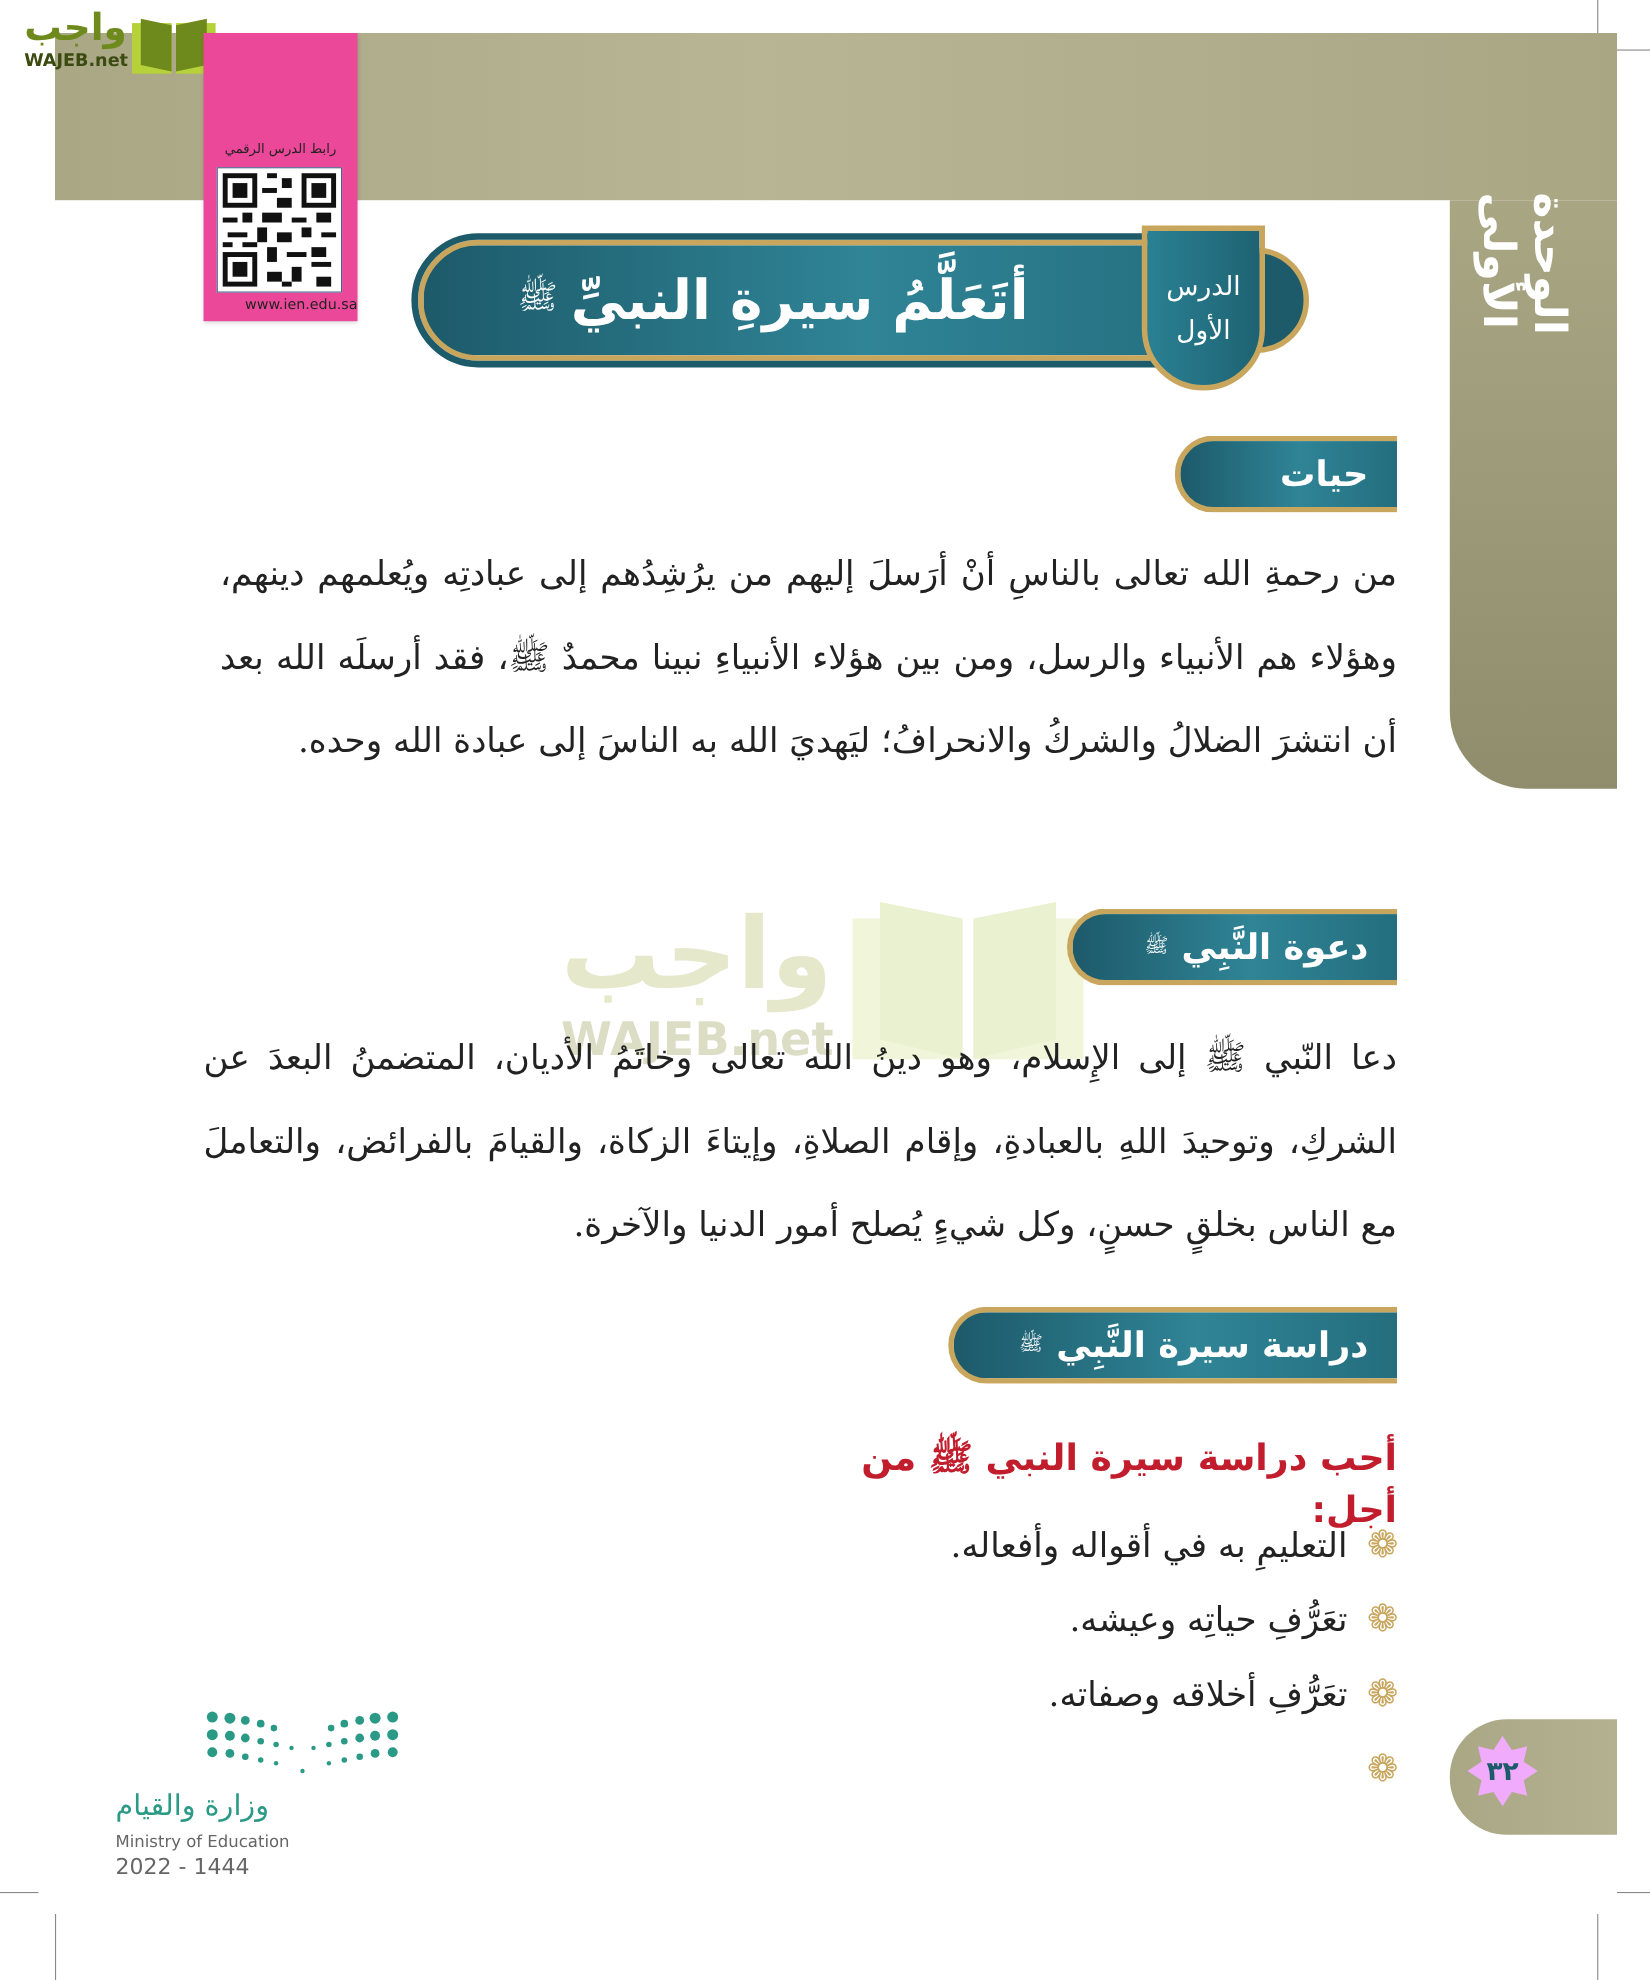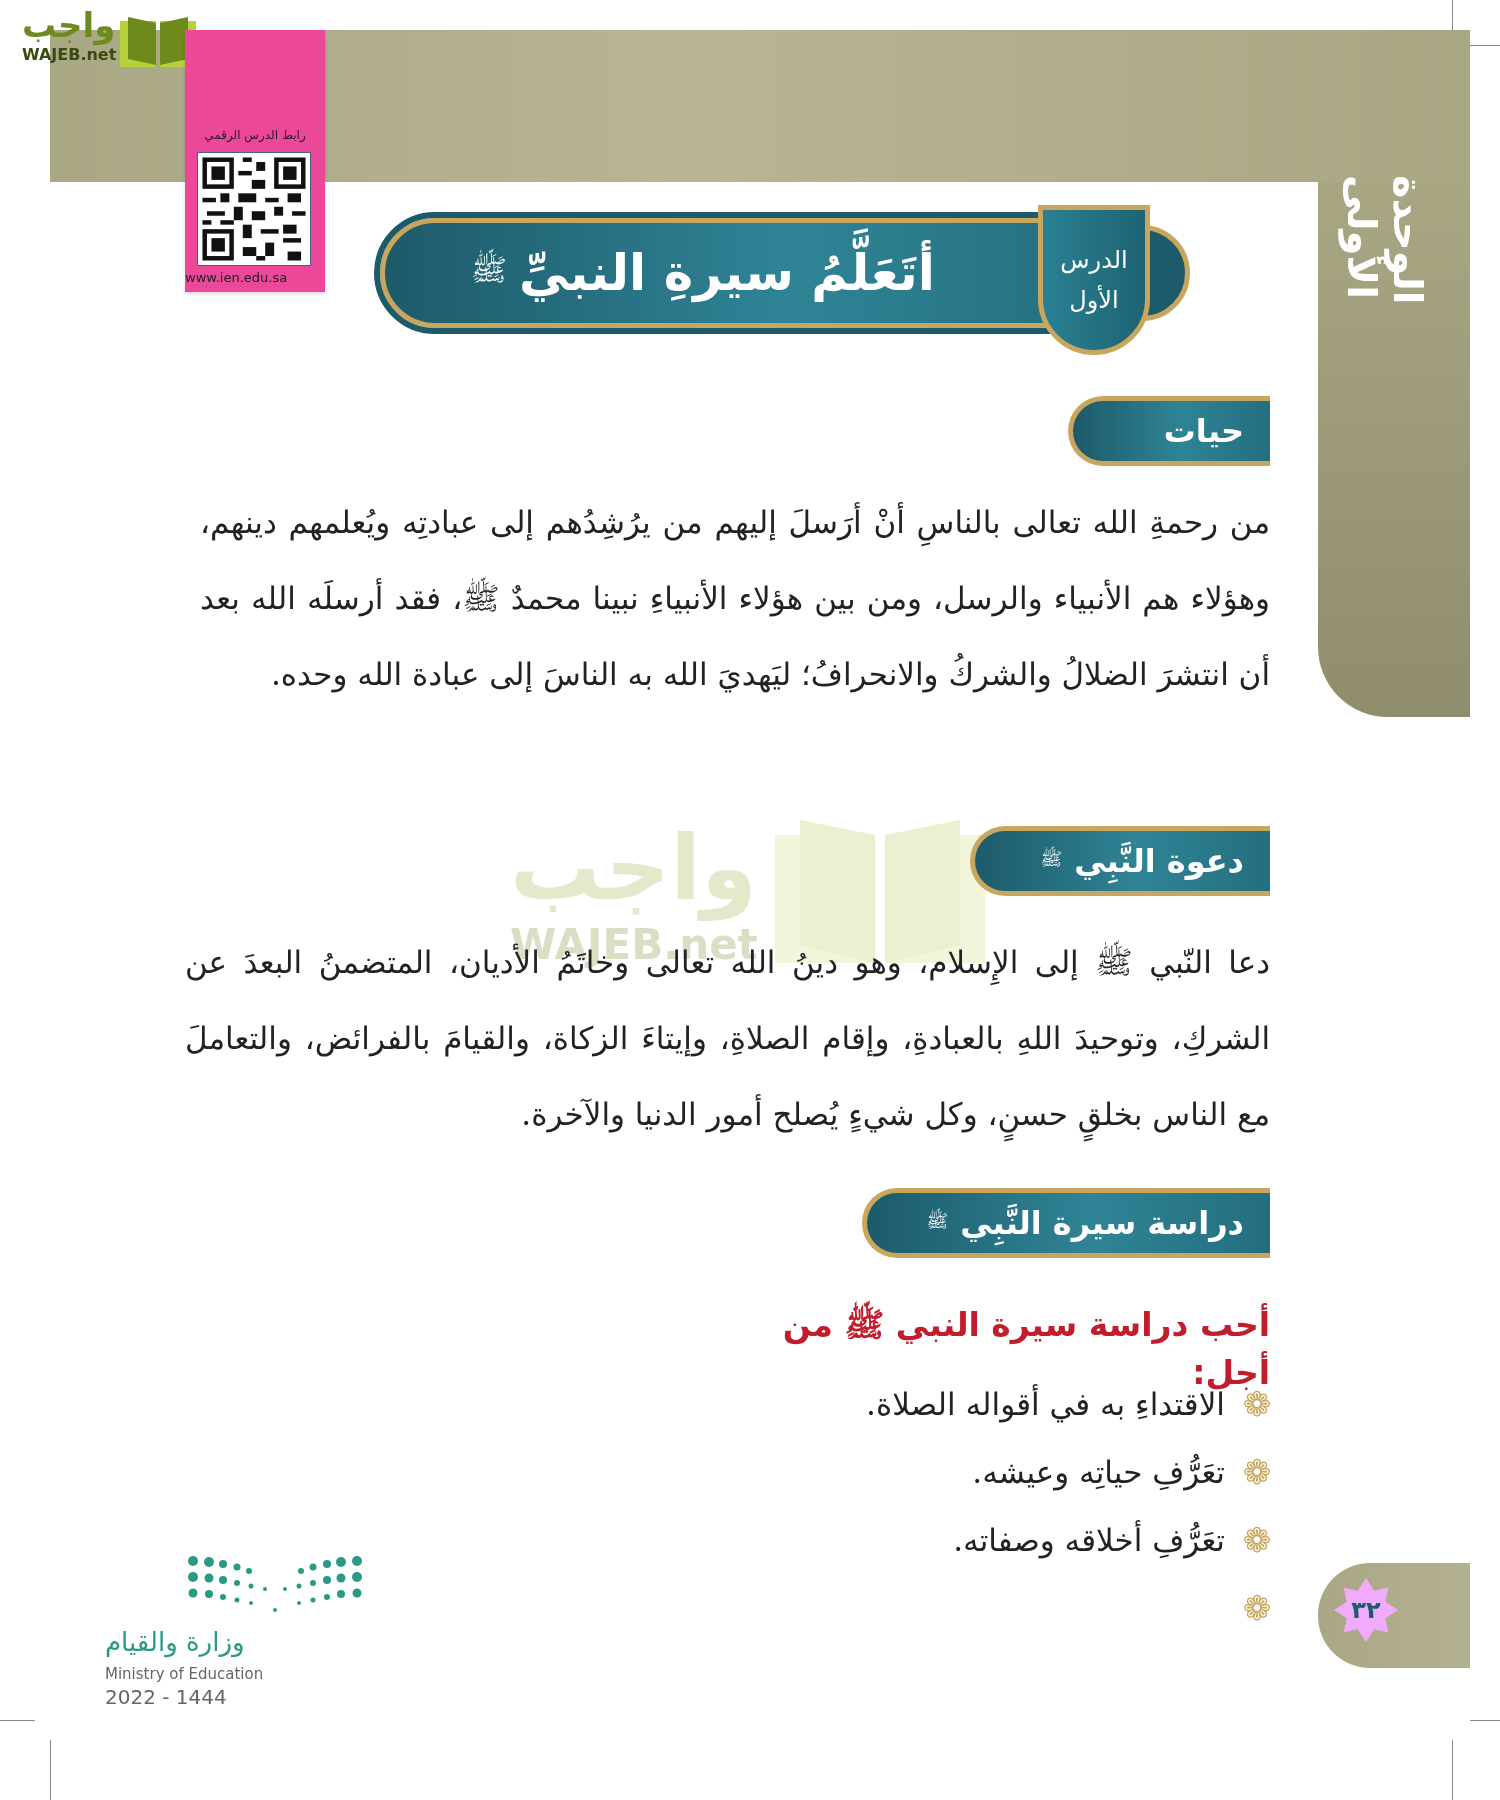--- a/index.html
+++ b/index.html
@@ -13,21 +13,21 @@
     background:linear-gradient(180deg,#a8a683 0%,#8f8d6c 100%); border-bottom-left-radius:70px; }
   #unit-label { left:1340px; top:175px; width:90px; height:260px; color:#fff; font-weight:bold;
     font-size:40px; writing-mode:vertical-rl; text-orientation:mixed; display:flex; align-items:center;
     justify-content:flex-start; }
   .crop-line { background:#888; }
   
   #qr-card { left:185px; top:30px; width:140px; height:262px; background:#ec4899;
     box-shadow:0 2px 4px rgba(0,0,0,0.15); }
   #qr-label { left:0; top:98px; width:140px; text-align:center; font-size:12px; color:#222; direction:rtl; }
   #qr-box { left:12px; top:122px; width:112px; height:112px; border:1.5px solid #4a5c8a; background:#fff; }
-  #qr-url { left:0; top:240px; width:140px; text-align:left; font-size:13px; color:#222; }
+  #qr-url { left:0; top:240px; width:140px; text-align:right; font-size:13px; color:#222; }
   
   .banner { background:linear-gradient(90deg,#1d5a6a 0%,#2f8496 55%,#246e7e 100%);
     color:#fff; font-weight:bold; direction:rtl; display:flex; align-items:center; justify-content:flex-start;
     border:5px solid #c9a65d; box-sizing:border-box; }
   #title-banner { left:380px; top:218px; width:740px; height:110px; border-radius:55px 0 0 55px; padding-right:180px;
     font-size:50px; outline:6px solid #1d5a6a; }
   #title-banner-cap { left:1095px; top:225px; width:95px; height:96px; border-radius:0 50px 50px 0;
     background:#1d5a6a; border:5px solid #c9a65d; box-sizing:border-box; }
   #lesson-tag { left:1038px; top:205px; width:112px; height:150px; background:linear-gradient(90deg,#2a8093,#1e6373);
     border:5px solid #c9a65d; box-sizing:border-box; border-radius:0 0 56px 56px; color:#fff; font-weight:normal;
@@ -172,21 +172,21 @@
 <div id="para2" class="abs para">دعا النّبي ﷺ إلى الإِسلام، وهو دينُ الله تعالى وخاتَمُ الأديان، المتضمنُ البعدَ عن الشركِ، وتوحيدَ اللهِ بالعبادةِ، وإقام الصلاةِ، وإيتاءَ الزكاة، والقيامَ بالفرائض، والتعاملَ مع الناس بخلقٍ حسنٍ، وكل شيءٍ يُصلح أمور الدنيا والآخرة.</div>
 
 <div id="sec3" class="abs banner sec-banner">
   <span>دراسة سيرة النَّبِي</span>
   <span class="pbuh">ﷺ</span>
 </div>
 <div id="list-heading" class="abs">أحب دراسة سيرة النبي ﷺ من أجل:</div>
 <ul id="bullets" class="abs">
   <li>
       <span class="flower">❁</span>
-      <span>الاقتداءِ به في أقواله الصلاة.</span>
+      <span>التعليمِ به في أقواله وأفعاله.</span>
     </li>
   <li>
       <span class="flower">❁</span>
       <span>تعَرُّفِ حياتِه وعيشه.</span>
     </li>
   <li>
       <span class="flower">❁</span>
       <span>تعَرُّفِ أخلاقه وصفاته.</span>
     </li>
   <li>

